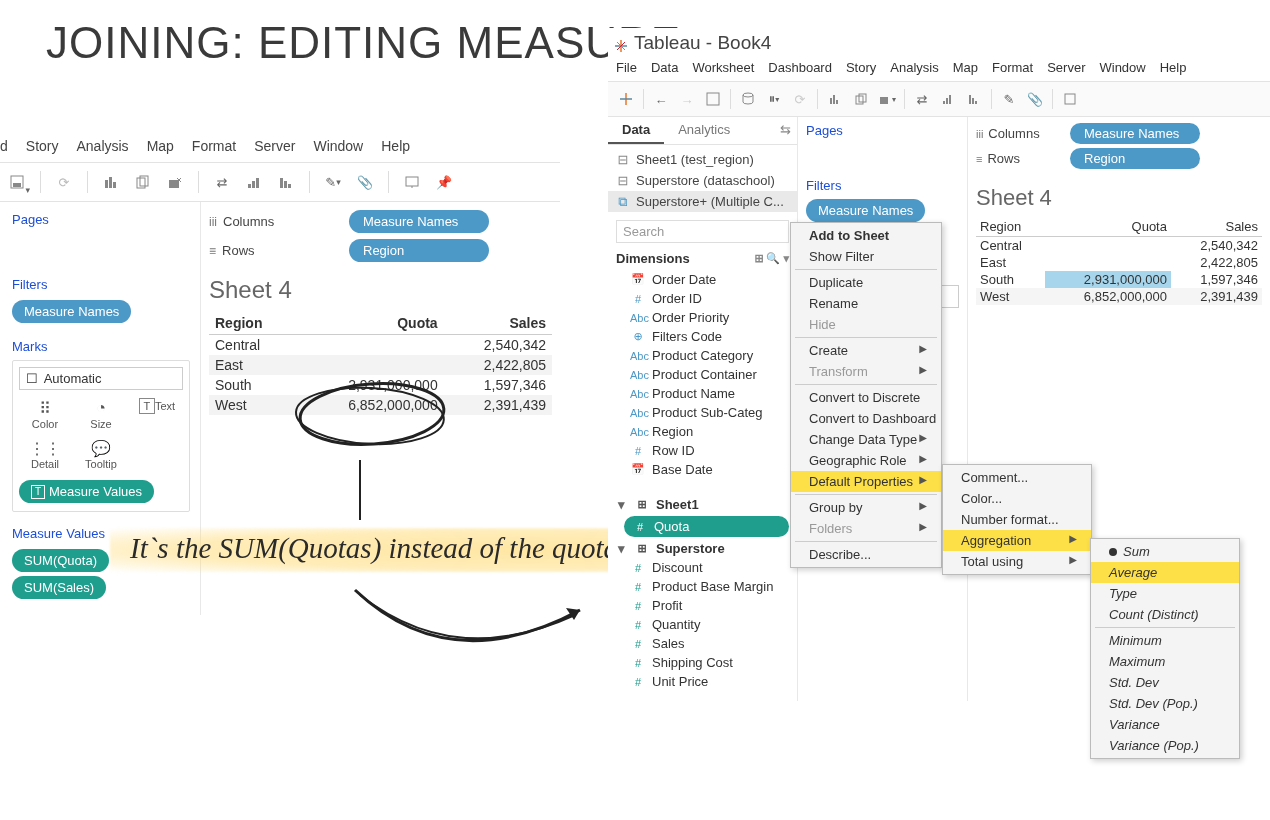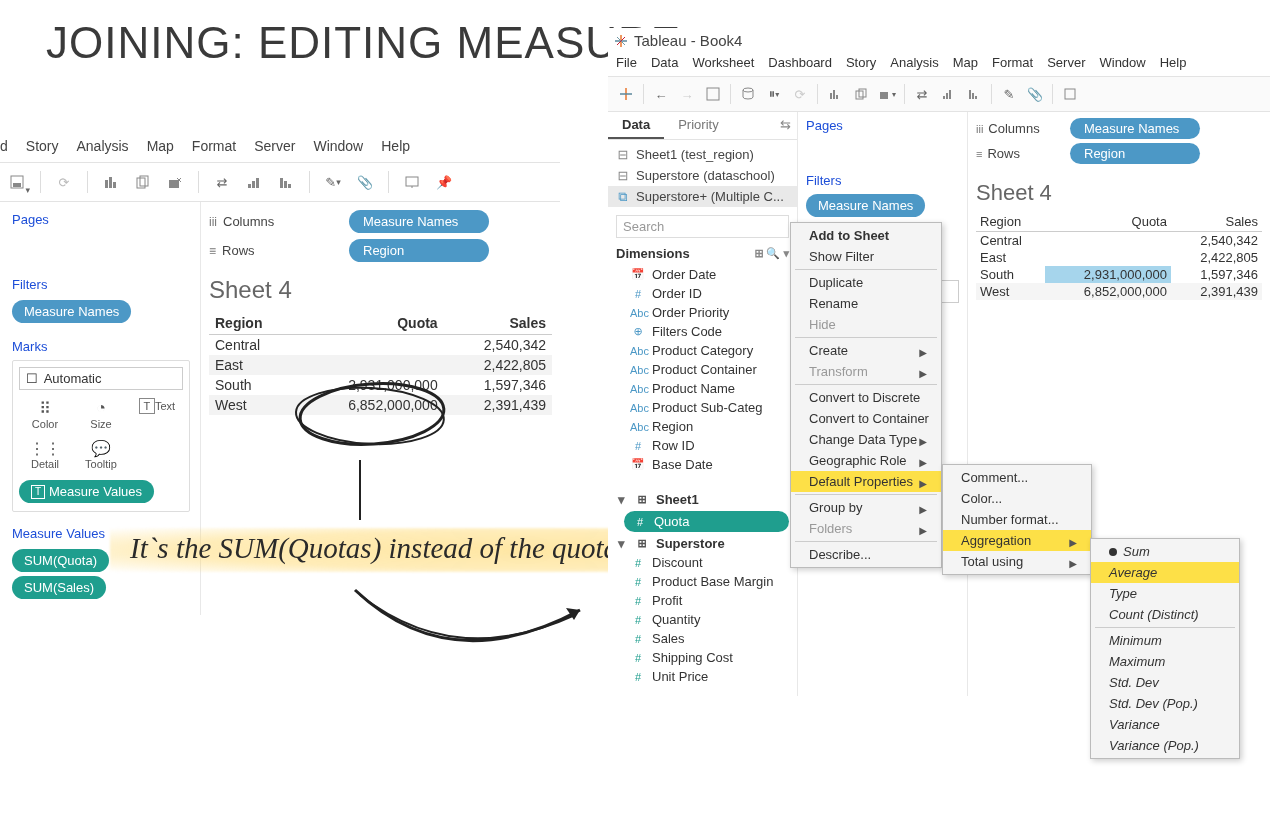--- a/index.html
+++ b/index.html
@@ -43,21 +43,21 @@
 
 .sketch-circle { position: absolute; left: 292px; top: 374px; width: 160px; height: 80px; pointer-events: none; }
 .sketch-circle svg { width: 100%; height: 100%; }
 .sketch-arrow1 { position: absolute; left: 330px; top: 460px; width: 260px; height: 250px; pointer-events: none;}
 .sketch-arrow1 svg { width:100%; height:100%;}
 .annot-text { position: absolute; left: 130px; top: 532px; font-family: 'Brush Script MT', 'Segoe Script', cursive; font-size: 29px; color: #2a2a2a; white-space: nowrap; font-style: italic;}
 .annot-bg { position:absolute; left: 110px; top:528px; width:830px; height:44px; background: radial-gradient(ellipse at center, rgba(255,218,115,0.65) 0%, rgba(255,218,115,0.5) 60%, rgba(255,218,115,0) 100%); filter: blur(1px); pointer-events:none;}
 
 
 .right-win { position: absolute; left: 608px; top: 28px; width: 662px; background: #fff; }
-.tb-titlebar { display: flex; align-items: center; gap: 6px; padding: 4px 6px 2px 6px; font-size: 15px; color: #444;}
+.tb-titlebar { display: flex; align-items: center; gap: 6px; padding: 4px 6px 2px 6px; font-size: 19px; color: #444;}
 .tb-logo { width: 14px; height: 14px; }
 .r-menu { display: flex; gap: 14px; padding: 4px 8px 6px 8px; font-size: 13px; color: #333; }
 .r-menu span { cursor: default; }
 .r-toolbar { display: flex; align-items: center; gap: 2px; padding: 4px 6px; border-top: 1px solid #e3e3e3; border-bottom: 1px solid #e3e3e3; background: #fafafa; height: 36px; flex-wrap: nowrap; overflow: hidden;}
 .r-toolbar .tbsep { width:1px; height:20px; background:#ddd; margin:0 3px;}
 .r-toolbar .tb { width:24px; height:22px; display:inline-flex; align-items:center; justify-content:center; color:#666;}
 .r-toolbar .tb svg { width:14px; height:14px;}
 
 .r-body { display: flex; }
 .r-left { width: 190px; border-right:1px solid #e8e8e8; padding:0 0 10px 0;}
@@ -94,21 +94,21 @@
 .sheet-title2 { font-size:22px; color:#666; margin:16px 0 6px 0; font-weight:300;}
 table.data2 { border-collapse:collapse; width:100%; font-size:13px;}
 table.data2 th { text-align:left; font-weight:400; padding:2px 4px; color:#333; border-bottom:1px solid #ccc;}
 table.data2 th.r, table.data2 td.r { text-align:right;}
 table.data2 td { padding:1px 4px;}
 table.data2 tr.alt { background:#f5f5f5;}
 table.data2 td.hl2 { background:#a6d5ec;}
 
 
 .ctx { position:absolute; background:#f4f4f4; border:1px solid #bbb; box-shadow:2px 2px 6px rgba(0,0,0,0.2); font-size:13px; color:#333; min-width:150px; padding:2px 0;}
-.ctx .mi { padding:3px 14px 3px 18px; display:flex; justify-content:space-between; align-items:flex-end; white-space:nowrap;}
+.ctx .mi { padding:3px 14px 3px 18px; display:flex; justify-content:space-between; align-items:flex-start; white-space:nowrap;}
 .ctx .mi.hov { background:#fde047;}
 .ctx .mi.dis { color:#999;}
 .ctx .sep { height:1px; background:#ccc; margin:2px 4px;}
 .ctx .arrow { font-size:10px; color:#555;}
 .ctx .mi.bold { font-weight:600;}
 .ctx .rad { display:inline-block; width:8px; height:8px; border-radius:50%; background:#333; margin-right:6px;}
 
 .ctx1 { left:790px; top:222px; width:152px;}
 .ctx2 { left:942px; top:464px; width:150px;}
 .ctx3 { left:1090px; top:538px; width:136px;font-style:italic;}
@@ -383,21 +383,21 @@
     <span class="tb">
         <svg viewBox="0 0 14 14">
           <rect x="2" y="2" width="10" height="10" fill="none" stroke="#888"></rect>
         </svg>
       </span>
   </div>
   <div class="r-body">
     <div class="r-left">
       <div class="r-tabs">
         <div class="r-tab active">Data</div>
-        <div class="r-tab inactive">Priority</div>
+        <div class="r-tab inactive">Analytics</div>
         <div style="flex:1;text-align:right;padding:5px 6px;color:#888;">⇆</div>
       </div>
       <div class="ds-list">
         <div class="ds-item">
             <span class="ds-ic">⊟</span>
             <span>Sheet1 (test_region)</span>
           </div>
         <div class="ds-item">
             <span class="ds-ic">⊟</span>
             <span>Superstore (dataschool)</span>
@@ -594,21 +594,21 @@
     </div>
     <div class="mi dis">
       <span>Transform</span>
       <span class="arrow">▶</span>
     </div>
     <div class="sep"></div>
     <div class="mi">
       <span>Convert to Discrete</span>
     </div>
     <div class="mi">
-      <span>Convert to Container</span>
+      <span>Convert to Dashboard</span>
     </div>
     <div class="mi">
       <span>Change Data Type</span>
       <span class="arrow">▶</span>
     </div>
     <div class="mi">
       <span>Geographic Role</span>
       <span class="arrow">▶</span>
     </div>
     <div class="mi hov">

